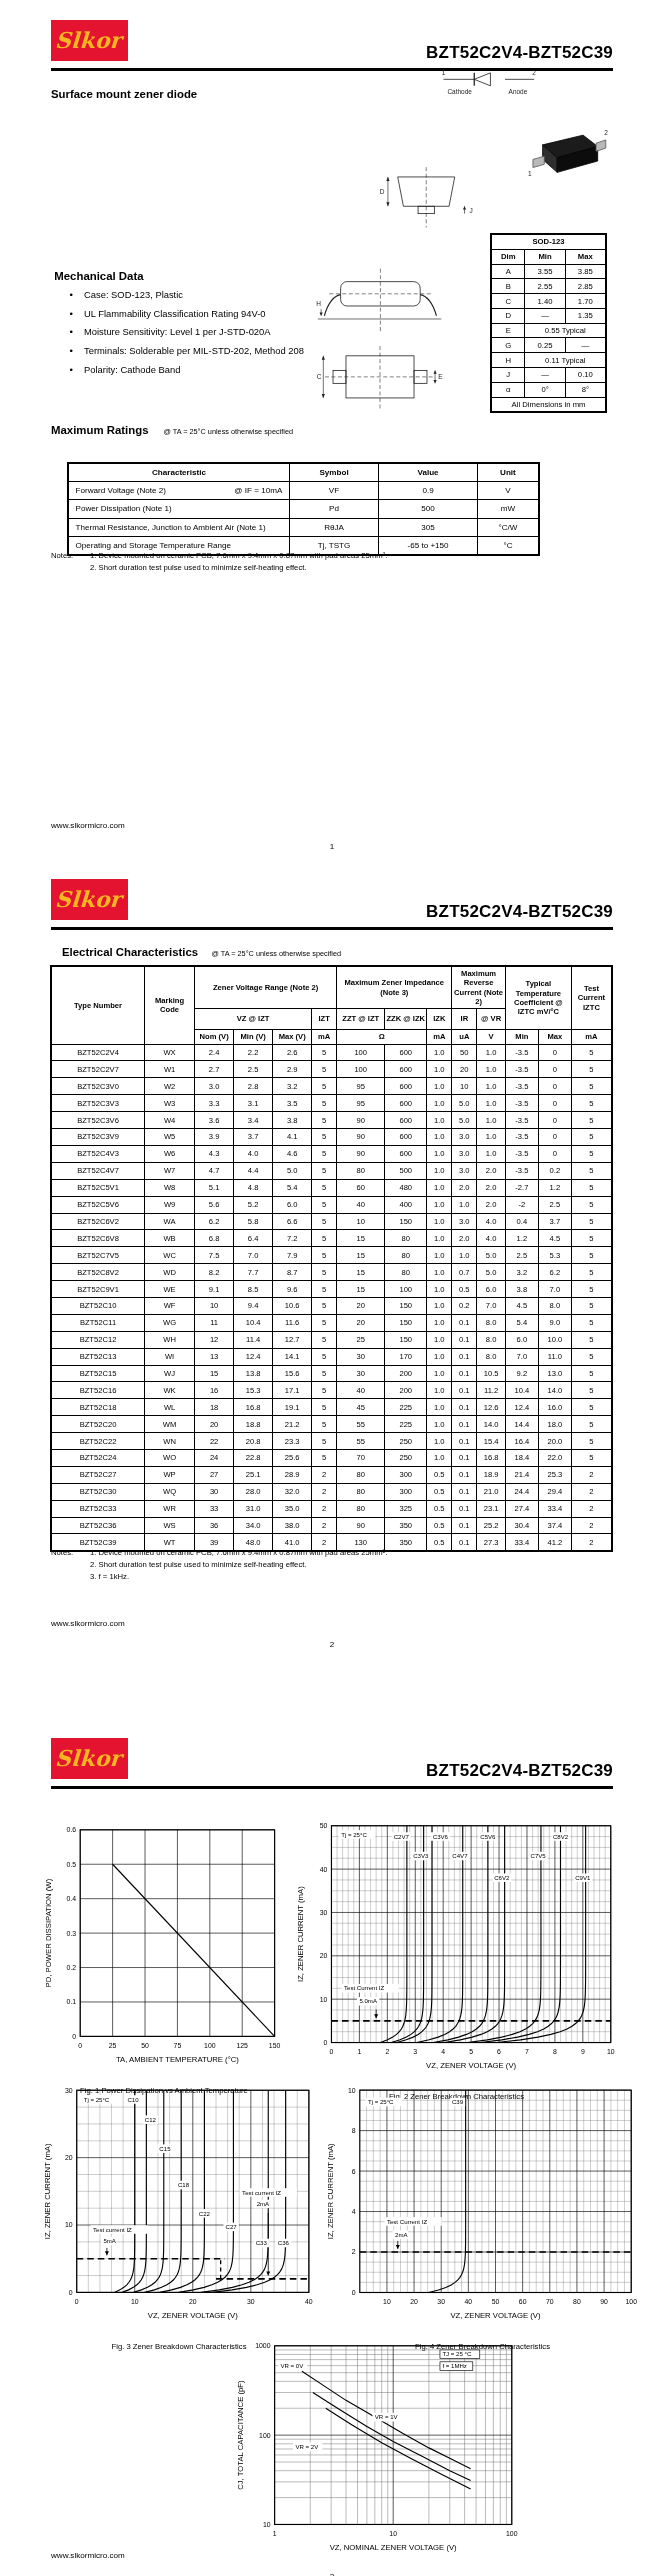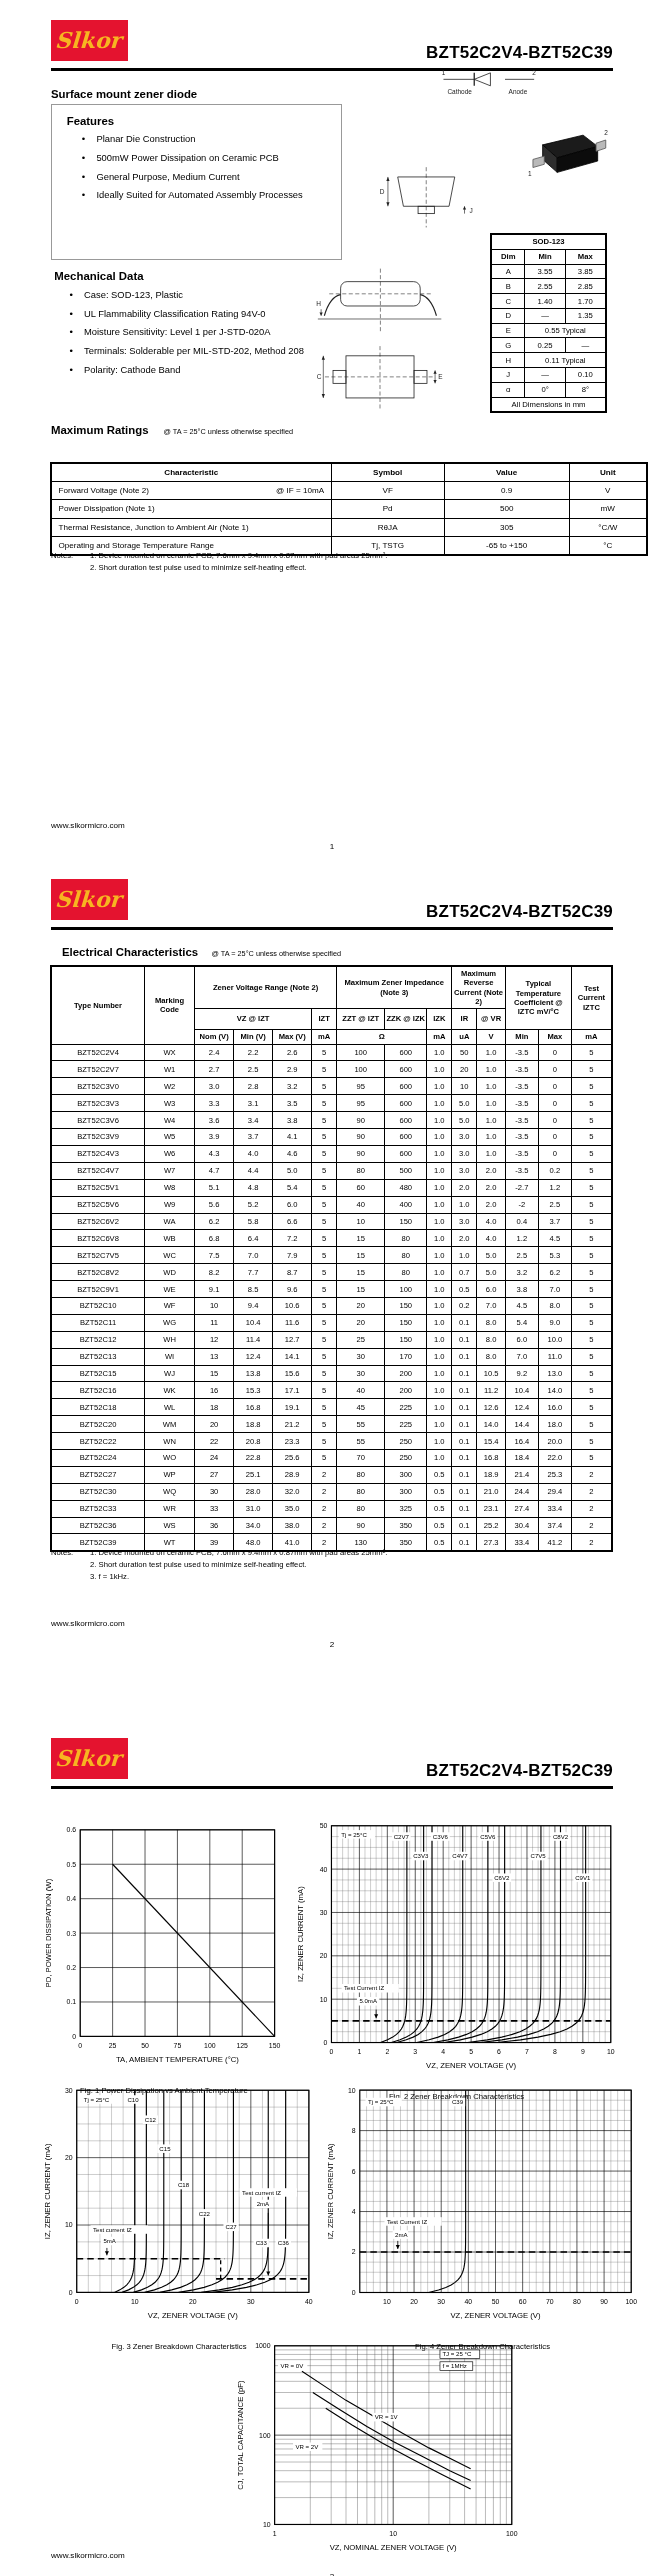--- a/index.html
+++ b/index.html
@@ -23,21 +23,21 @@
   .drw{position:absolute;}
   .drw text{font-size:8px;fill:#222;font-family:"Liberation Sans",sans-serif;}
   
   table.sod{position:absolute;left:491px;top:234px;width:115px;border-collapse:collapse;font-size:7.7px;outline:1.2px solid #000;outline-offset:0.8px;}
   table.sod th,table.sod td{border:0.8px solid #000;text-align:center;padding:2.4px 1.6px;}
   table.sod th{font-weight:bold;}
   
   .mr-head{position:absolute;left:51px;top:422px;}
   .mr-head .h{font-size:11.4px;font-weight:bold;}
   .mr-head .cond{font-size:7.3px;margin-left:11.4px;}
-  table.mr{position:absolute;left:51px;top:463px;width:596px;border-collapse:collapse;font-size:8.1px;outline:1.2px solid #000;outline-offset:0.8px;}
+  table.mr{position:absolute;left:68px;top:463px;width:471px;border-collapse:collapse;font-size:8.1px;outline:1.2px solid #000;outline-offset:0.8px;}
   table.mr th,table.mr td{border:0.8px solid #000;padding:3.3px 6.5px;text-align:center;height:10.6px;}
   table.mr th{font-weight:bold;}
   table.mr td.charc{text-align:left;}
   table.mr td.charc .cond{float:right;}
   .notes{position:absolute;left:51px;font-size:7.7px;line-height:1.55;}
   .notes .nlab{position:absolute;left:0;top:0;}
   .notes .nitems{margin-left:39px;}
   .footer{position:absolute;left:51px;right:51px;}
   .footer .url{font-size:8.1px;}
   .footer .pageno{text-align:center;font-size:8.1px;margin-top:10.6px;}
@@ -60,29 +60,20 @@
 <section class="page">
   <header class="hd">
     <div class="logo">
       <span class="logo-text">Slkor</span>
     </div>
     <div class="doc-title">BZT52C2V4-BZT52C39</div>
     <div class="rule"></div>
   </header>
   <h2 class="subtitle">Surface mount zener diode</h2>
 
-  <div class="features">
-    <div class="sec-h">Features</div>
-    <ul class="blist">
-      <li>Planar Die Construction</li>
-      <li>500mW Power Dissipation on Ceramic PCB</li>
-      <li>General Purpose, Medium Current</li>
-      <li>Ideally Suited for Automated Assembly Processes</li>
-    </ul>
-  </div>
 
   <div class="mech">
     <div class="sec-h">Mechanical Data</div>
     <ul class="blist">
       <li>Case: SOD-123, Plastic</li>
       <li>UL Flammability Classification Rating 94V-0</li>
       <li>Moisture Sensitivity: Level 1 per J-STD-020A</li>
       <li>Terminals: Solderable per MIL-STD-202, Method 208</li>
       <li>Polarity: Cathode Band</li>
     </ul>

